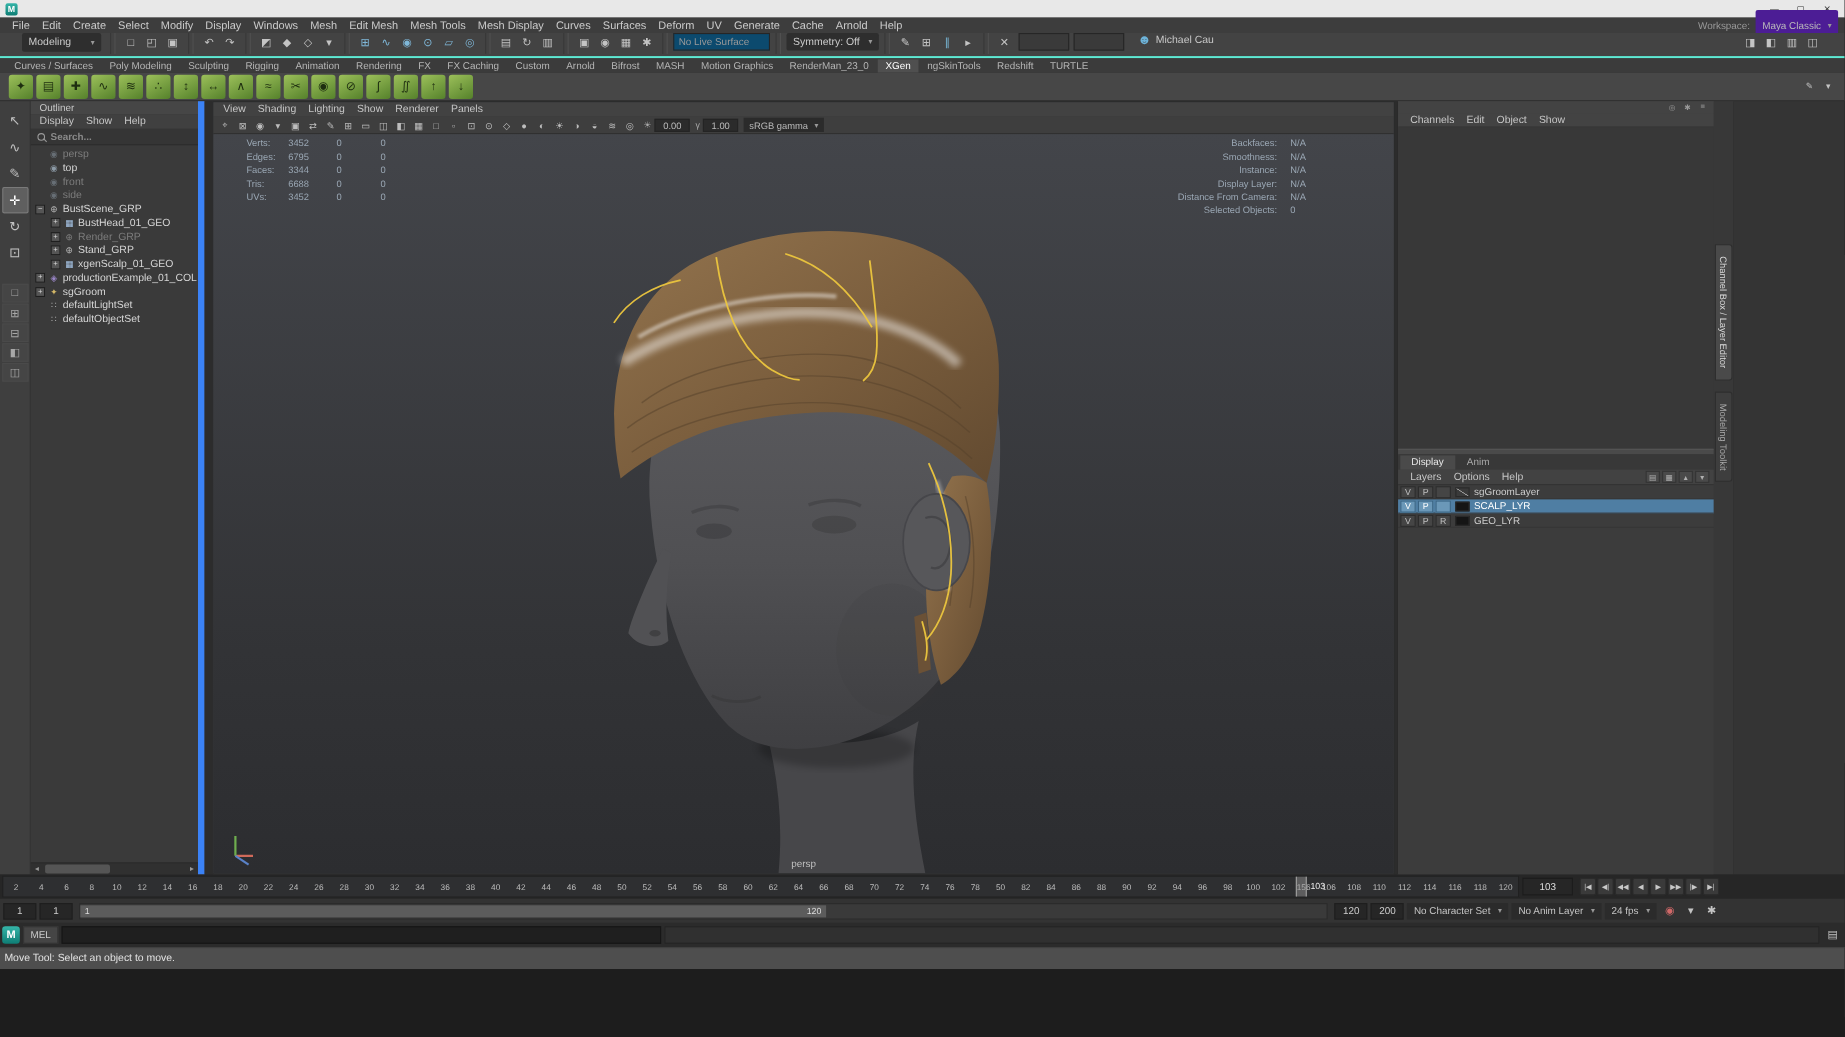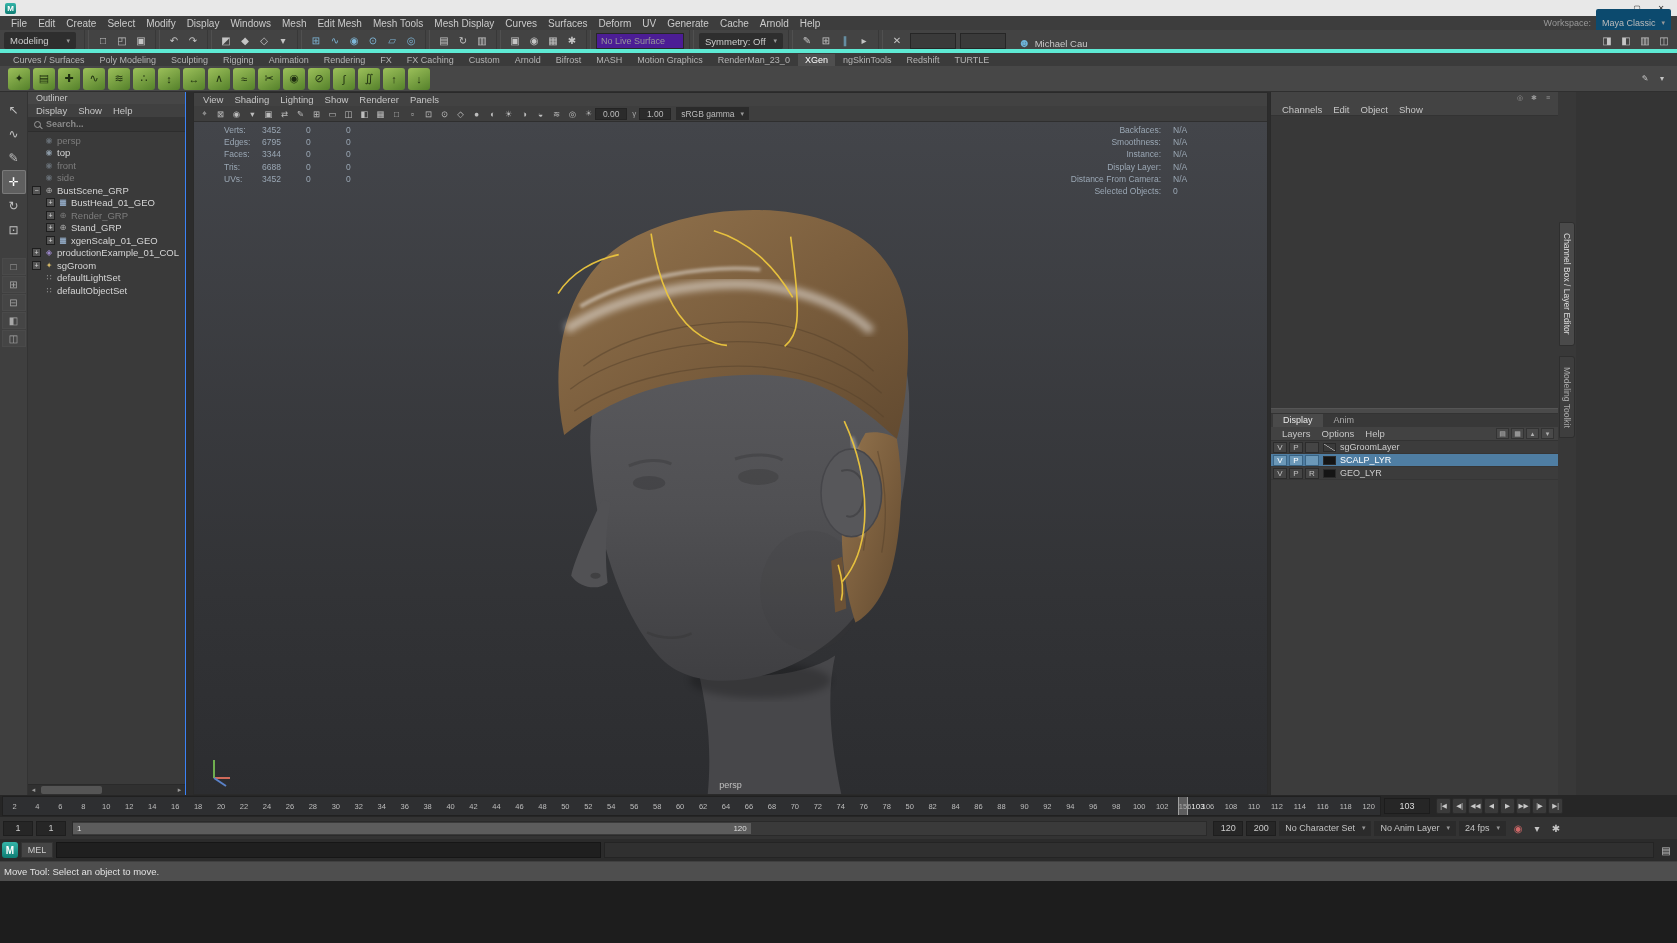--- a/index.html
+++ b/index.html
@@ -11,28 +11,28 @@
   .mlogo{width:11px;height:11px;border-radius:2px;background:linear-gradient(#35b5a9,#0e7d74);color:#fff;font-size:8px;font-weight:bold;display:flex;align-items:center;justify-content:center;flex:none;}
   .title{font-size:9px;color:#444;white-space:nowrap;overflow:hidden;}
   .wbtns{display:flex;gap:2px;margin-left:auto;}
   .wbtn{width:22px;height:12px;display:flex;align-items:center;justify-content:center;font-size:8px;color:#333;}
   
   .menubar{position:absolute;left:0;top:16px;width:1677px;height:14px;background:#3d3d3d;display:flex;align-items:center;padding:0 6px;}
   .menus{display:flex;gap:1px;}
   .menu-item{font-size:10px;color:#cbcbcb;padding:0 5px;white-space:nowrap;}
   .workspace{margin-left:auto;display:flex;align-items:center;gap:5px;}
   .ws-label{font-size:9px;color:#999;}
-  .ws-value{background:#0c4a6e;height:28px;display:flex;align-items:center;gap:6px;padding:0 6px;font-size:9px;color:#bbb;border-radius:2px;}
+  .ws-value{background:#4c1d95;height:28px;display:flex;align-items:center;gap:6px;padding:0 6px;font-size:9px;color:#bbb;border-radius:2px;}
   
-  .statusline{position:absolute;left:0;top:30px;width:1677px;height:23px;background:#434343;display:flex;align-items:flex-end;padding:0 4px;gap:2px;border-bottom:4px solid #5eead4;}
+  .statusline{position:absolute;left:0;top:30px;width:1677px;height:23px;background:#434343;display:flex;align-items:flex-start;padding:0 20px;gap:2px;border-bottom:2px solid #5eead4;}
   .menuset{background:#2e2e2e;height:17px;display:flex;align-items:center;justify-content:space-between;padding:0 6px;gap:8px;font-size:9.5px;color:#ccc;border-radius:2px;margin-right:3px;min-width:72px;}
   .sep{width:5px;height:19px;margin:0 3px;border-left:1px solid #383838;border-right:1px solid #505050;}
   .igroup{display:flex;gap:1px;align-items:center;}
   .sicon{width:18px;height:18px;display:flex;align-items:center;justify-content:center;font-size:10px;color:#c4c4c4;border-radius:2px;}
-  .field{background:#4c1d95;border:1px solid #262626;height:16px;font-size:9px;color:#999;padding:0 4px;font-family:inherit;}
+  .field{background:#0c4a6e;border:1px solid #262626;height:16px;font-size:9px;color:#999;padding:0 4px;font-family:inherit;}
   .field.live{width:88px;}
   .field.tiny{width:46px;background:#3a3a3a;margin-left:2px;}
   .ddl{background:#2e2e2e;height:16px;display:inline-flex;align-items:center;gap:8px;padding:0 6px;font-size:9.5px;color:#ccc;border-radius:2px;white-space:nowrap;}
   .account{display:flex;align-items:center;gap:4px;font-size:9.5px;color:#c8c8c8;margin-left:10px;white-space:nowrap;}
   .avatar{color:#6db3d9;font-size:12px;line-height:1;}
   .spacer{flex:1;}
   
   .shelftabs{position:absolute;left:0;top:53px;width:1677px;height:13px;background:#3b3b3b;display:flex;align-items:flex-end;padding:0 6px;gap:1px;}
   .shelftab{font-size:9px;color:#b5b5b5;padding:1px 7px;white-space:nowrap;}
   .shelftab.active{background:#4f4f4f;color:#fff;}
@@ -40,21 +40,21 @@
   .shelficon{width:22px;height:22px;border-radius:3px;display:flex;align-items:center;justify-content:center;font-size:11px;color:#1e2e10;background:linear-gradient(150deg,#9cc05a,#55812b);}
   .shelf-right{margin-left:auto;display:flex;gap:3px;}
   .shelf-right .sicon{width:14px;height:14px;font-size:8px;}
   
   .toolbox{position:absolute;left:0;top:92px;width:28px;height:703px;background:#3f3f3f;display:flex;flex-direction:column;align-items:center;padding-top:6px;gap:2px;border-right:1px solid #333;}
   .tool{width:24px;height:24px;display:flex;align-items:center;justify-content:center;font-size:12px;color:#c0c0c0;border-radius:2px;}
   .tool.active{background:#5f5f5f;color:#fff;box-shadow:inset 0 0 0 1px #7a7a7a;}
   .toolgap{height:12px;}
   .laybtn{width:24px;height:17px;display:flex;align-items:center;justify-content:center;font-size:10px;color:#a8a8a8;border:1px solid #4a4a4a;background:#454545;margin-bottom:1px;}
   
-  .outliner{position:absolute;left:28px;top:92px;width:158px;height:703px;background:#3a3a3a;border-right:1px solid #3b82f6;display:flex;flex-direction:column;}
+  .outliner{position:absolute;left:28px;top:92px;width:158px;height:703px;background:#3a3a3a;border-right:6px solid #3b82f6;display:flex;flex-direction:column;}
   .o-title{height:12px;background:#464646;font-size:9px;color:#c8c8c8;padding-left:8px;display:flex;align-items:center;flex:none;}
   .o-menus{height:13px;display:flex;gap:1px;align-items:center;padding-left:3px;background:#404040;flex:none;}
   .o-menu{font-size:9.5px;color:#c6c6c6;padding:0 5px;}
   .o-search{height:15px;display:flex;align-items:center;gap:5px;padding:0 6px;background:#353535;border-bottom:1px solid #2d2d2d;flex:none;}
   .mag{width:7px;height:7px;border:1px solid #999;border-radius:50%;position:relative;flex:none;}
   .mag::after{content:'';position:absolute;width:4px;height:1px;background:#999;transform:rotate(45deg);right:-3px;bottom:-1px;}
   .o-search .txt{font-size:9px;color:#8a8a8a;font-weight:bold;}
   .tree{flex:1;overflow:hidden;padding-top:2px;}
   .trow{height:12.5px;display:flex;align-items:center;gap:3px;font-size:9.5px;color:#d6d6d6;white-space:nowrap;}
   .trow.dim{color:#7d7d7d;}

